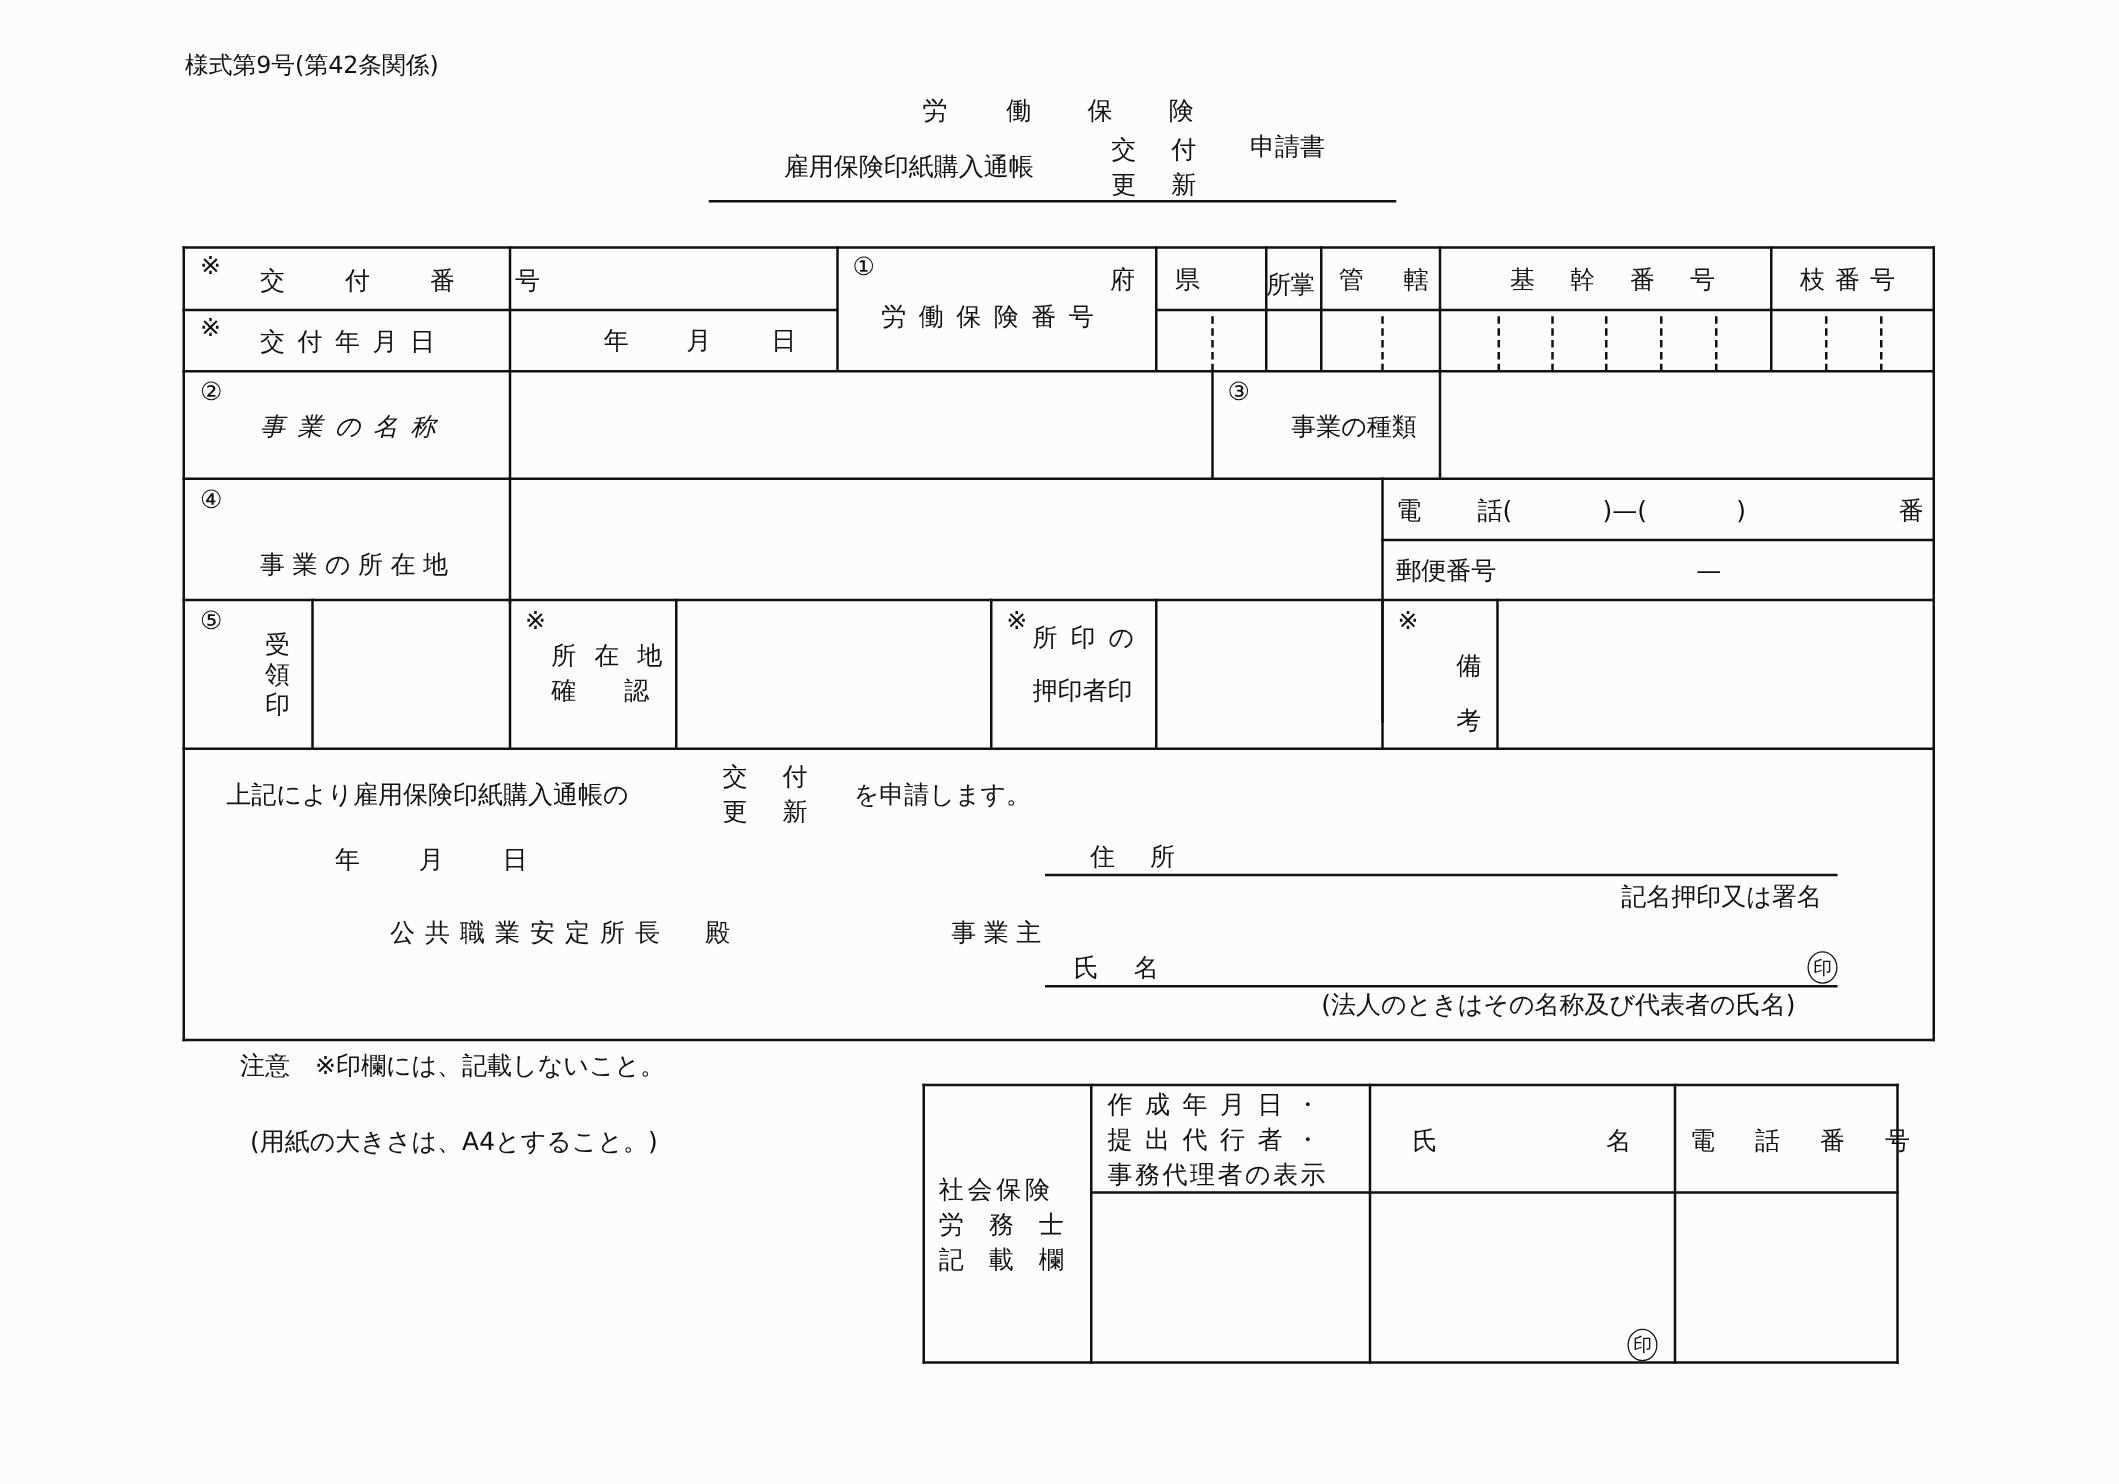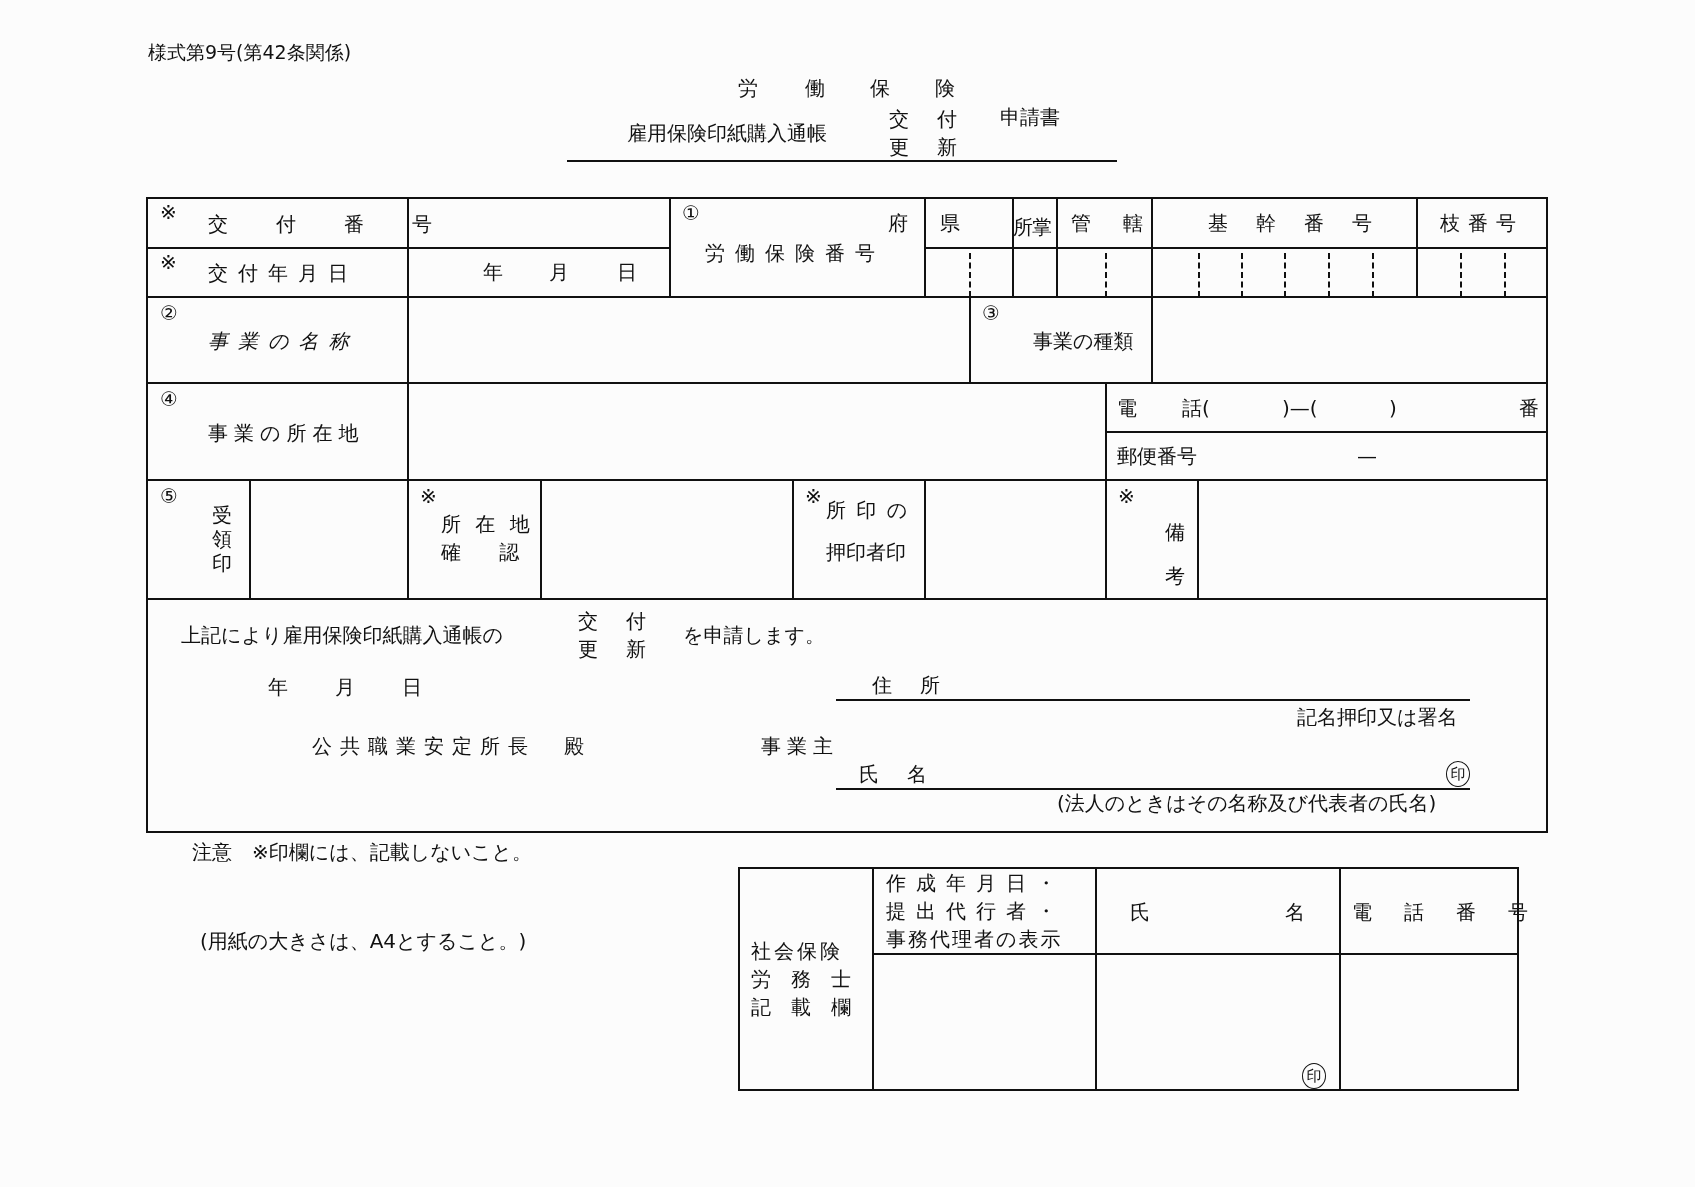--- a/index.html
+++ b/index.html
@@ -94,21 +94,21 @@
   <div class="t" style="left:208px;top:330px;letter-spacing:10px;font-style:italic;">事業の名称</div>
   <div class="field" style="left:409px;top:298px;width:560px;height:84px;"></div>
   <div class="t circ" style="left:982px;top:302px;">③</div>
   <div class="t" style="left:1033px;top:330px;">事業の種類</div>
   <div class="field" style="left:1153px;top:298px;width:393px;height:84px;"></div>
 
   <div class="ln h" style="left:146px;top:479px;width:1402px;"></div>
   <div class="ln v" style="left:1105px;top:382px;height:196px;"></div>
   <div class="ln h" style="left:1105px;top:431px;width:443px;"></div>
   <div class="t circ" style="left:160px;top:388px;">④</div>
-  <div class="t" style="left:208px;top:422px;letter-spacing:6px;">事業の所在地</div>
+  <div class="t" style="left:208px;top:440px;letter-spacing:6px;">事業の所在地</div>
   <div class="field" style="left:409px;top:384px;width:696px;height:95px;"></div>
 
   <div class="field" style="left:1107px;top:384px;width:439px;height:47px;">
     <span class="t" style="left:10px;top:13px;">電</span>
     <span class="t" style="left:75px;top:13px;">話(</span>
     <span class="t" style="left:175px;top:13px;">)—(</span>
     <span class="t" style="left:282px;top:13px;">)</span>
     <span class="t" style="left:412px;top:13px;">番</span>
   </div>
   <div class="field" style="left:1107px;top:433px;width:439px;height:46px;">
@@ -164,21 +164,21 @@
   <div class="t" style="left:1297px;top:706px;">記名押印又は署名</div>
 
   <div class="t" style="left:859px;top:763px;letter-spacing:4px;">氏　名</div>
   <div class="field" style="left:920px;top:757px;width:520px;height:30px;"></div>
   <div class="stamp" style="left:1446px;top:761px;">印</div>
   <div class="ln h" style="left:836px;top:788px;width:634px;"></div>
   <div class="t" style="left:1057px;top:792px;">(法人のときはその名称及び代表者の氏名)</div>
 </div>
 
 <div class="t" style="left:192px;top:841px;">注意　※印欄には、記載しないこと。</div>
-<div class="t" style="left:200px;top:902px;margin-top:28px;">(用紙の大きさは、A4とすること。)</div>
+<div class="t" style="left:200px;top:902px;">(用紙の大きさは、A4とすること。)</div>
 
 <div>
   <div class="ln h" style="left:738px;top:867px;width:781px;"></div>
   <div class="ln h" style="left:738px;top:1089px;width:781px;"></div>
   <div class="ln v" style="left:738px;top:867px;height:224px;"></div>
   <div class="ln v" style="left:1517px;top:867px;height:224px;"></div>
   <div class="ln v" style="left:872px;top:867px;height:224px;"></div>
   <div class="ln v" style="left:1095px;top:867px;height:224px;"></div>
   <div class="ln v" style="left:1339px;top:867px;height:224px;"></div>
   <div class="ln h" style="left:872px;top:953px;width:647px;"></div>

